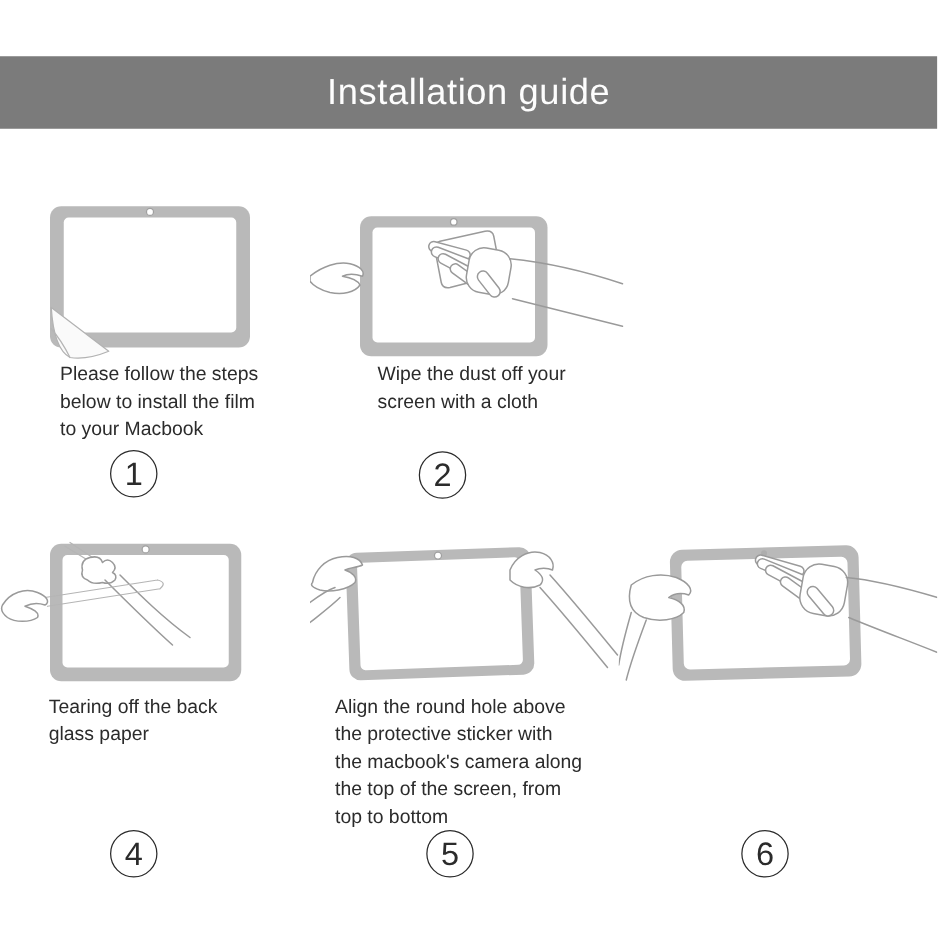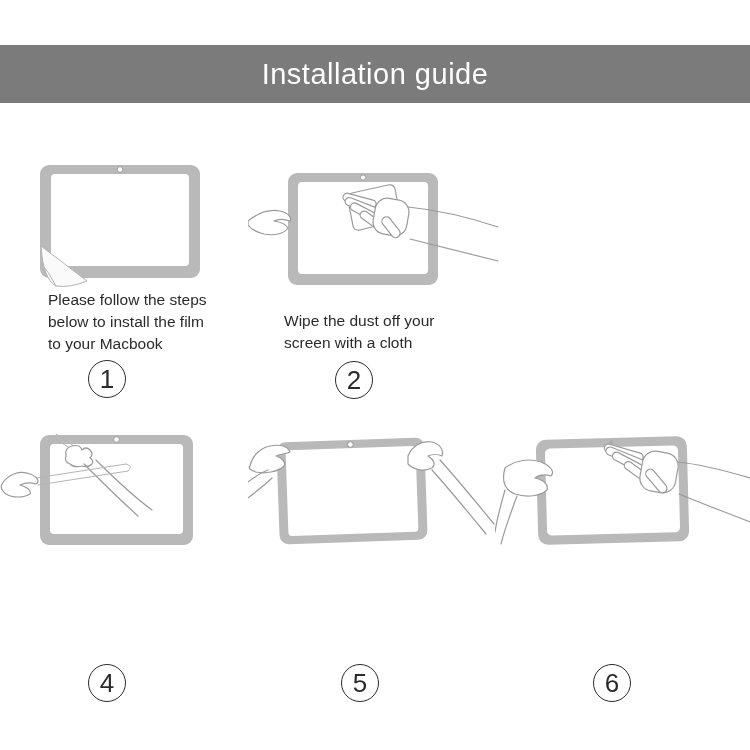--- a/index.html
+++ b/index.html
@@ -74,21 +74,21 @@
         <rect class="hand" x="0" y="-4" width="36" height="8" rx="4" transform="translate(131,58) rotate(201)"></rect>
         <rect class="hand" x="0" y="-4" width="34" height="8" rx="4" transform="translate(133,66) rotate(208)"></rect>
         <rect class="hand" x="0" y="-4" width="26" height="8" rx="4" transform="translate(134,73) rotate(216)"></rect>
         <rect class="hand" x="126" y="44" width="34" height="36" rx="12" transform="rotate(10 143 62)"></rect>
         <rect class="hand" x="0" y="-4" width="24" height="9" rx="4.5" transform="translate(150,82) rotate(232)"></rect>
         <path class="hline" d="M 160,52 C 190,55 220,62 250,72"></path>
         <path class="hline" d="M 162,84 C 195,92 225,100 250,106"></path>
       </g>
       <path class="hand" d="M 0,66 C 10,58 22,54 32,56 C 40,58 44,62 42,66 C 36,64 30,64 26,66 C 32,67 38,69 40,73 C 36,79 26,81 16,79 C 8,77 2,73 0,70 Z"></path>
     </svg>
-    <div class="caption" style="left:34px;top:139px;margin-top:21px;">Wipe the dust off your
+    <div class="caption" style="left:52px;top:139px;">Wipe the dust off your
 screen with a cloth</div>
     <div class="num" style="left:85px;top:211px;">
       <span>2</span>
     </div>
   </div>
 
 
   <div class="step row2 col1">
     <svg class="illus" style="left:0;top:2px;" width="245" height="135" viewBox="0 0 245 135">
       <rect class="frame" x="40" y="13" width="153" height="110" rx="9"></rect>
@@ -98,20 +98,22 @@
         <path class="thin" d="M 70,26 L 52,15 M 74,24 L 56,12"></path>
         <path class="hand" d="M 66,34 Q 64,26 72,24 Q 80,22 82,28 Q 86,24 90,28 Q 94,32 90,36 Q 94,38 92,42 Q 88,46 82,44 Q 74,46 70,42 Q 64,40 66,34 Z"></path>
         <path class="hline" d="M 84,42 C 100,58 118,76 138,94"></path>
         <path class="hline" d="M 96,38 C 112,54 130,72 152,88"></path>
       </g>
       <g>
         <path class="thin" d="M 36,56 L 126,42 M 38,63 L 128,49 M 126,42 Q 134,44 128,49"></path>
         <path class="hand" d="M 2,62 C 8,52 20,48 30,52 C 38,55 40,60 36,62 C 30,60 24,61 20,63 C 26,65 32,68 30,72 C 24,76 12,76 6,72 C 2,69 0,66 2,62 Z"></path>
       </g>
     </svg>
+    <div class="caption" style="left:39px;top:135px;">Tearing off the back
+glass paper</div>
     <div class="num" style="left:88px;top:244px;">
       <span>4</span>
     </div>
   </div>
 
   <div class="step row2 col2">
     <svg class="illus" style="left:-2px;top:0;" width="252" height="140" viewBox="0 0 252 140">
       <g transform="rotate(-2 104 71)">
         <rect class="frame" x="30" y="20" width="148" height="102" rx="9"></rect>
         <rect class="screen" x="39" y="28" width="130" height="86" rx="4"></rect>
@@ -121,20 +123,25 @@
         <path class="hand" d="M 2,46 C 4,36 12,28 22,26 C 32,24 40,26 42,32 C 38,34 32,34 28,36 C 34,38 38,42 36,46 C 30,52 16,54 8,52 C 2,50 0,48 2,46 Z"></path>
         <path class="hline" d="M 0,62 C 8,56 14,52 20,50"></path>
         <path class="hline" d="M 0,78 C 10,70 18,64 24,58"></path>
       </g>
       <g>
         <path class="hand" d="M 160,36 C 164,26 174,20 184,22 C 192,24 196,30 194,36 C 190,34 184,34 180,36 C 186,40 188,44 184,48 C 176,52 166,50 160,44 Z"></path>
         <path class="hline" d="M 192,40 C 210,60 228,82 246,104"></path>
         <path class="hline" d="M 184,50 C 202,70 220,92 238,114"></path>
       </g>
     </svg>
+    <div class="caption" style="left:18px;top:135px;">Align the round hole above
+the protective sticker with
+the macbook's camera along
+the top of the screen, from
+top to bottom</div>
     <div class="num" style="left:91px;top:244px;">
       <span>5</span>
     </div>
   </div>
 
   <div class="step row2 col3">
     <svg class="illus" style="left:-5px;top:0;" width="255" height="140" viewBox="0 0 255 140">
       <g transform="rotate(-1.5 117 70)">
         <rect class="frame" x="42" y="18" width="151" height="105" rx="10"></rect>
         <rect class="screen" x="51" y="27" width="133" height="87" rx="5"></rect>

